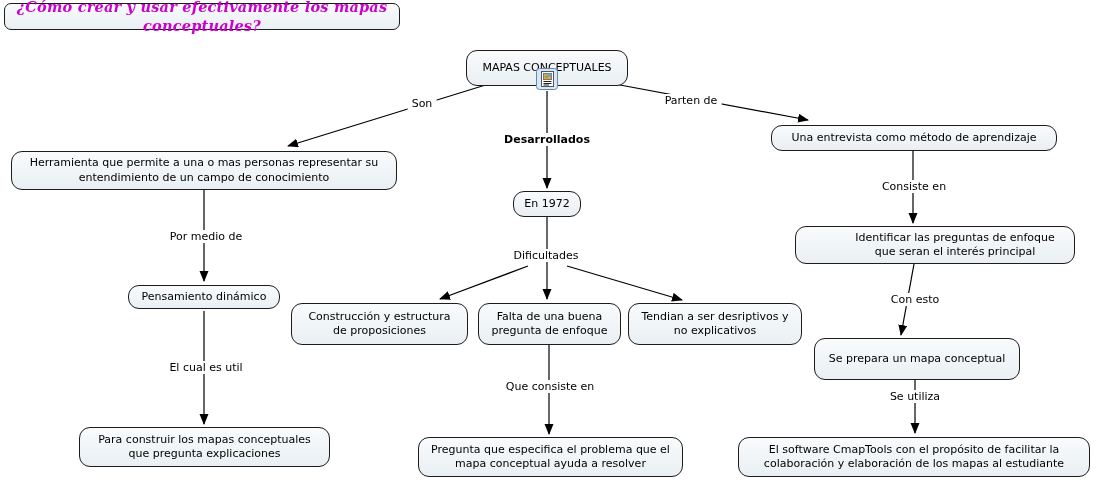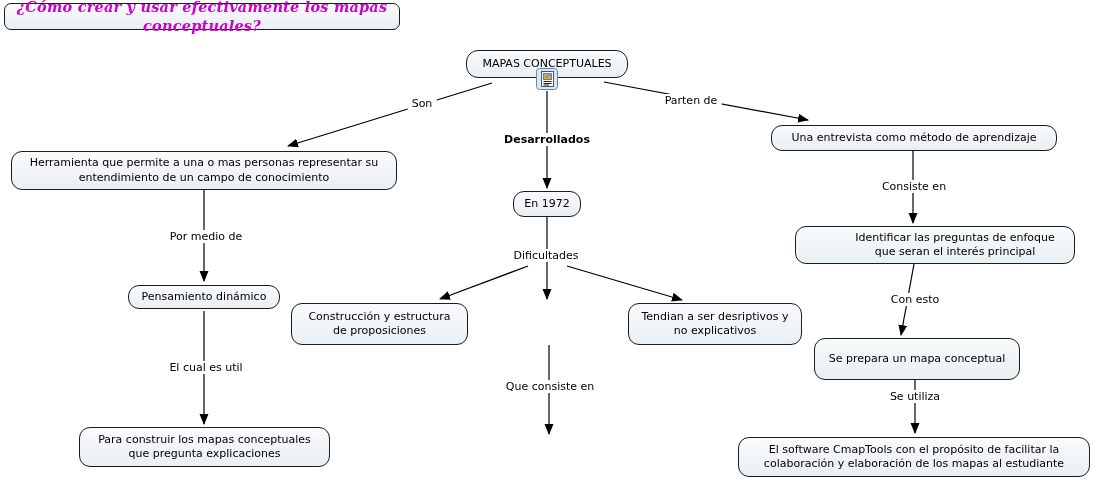--- a/index.html
+++ b/index.html
@@ -21,21 +21,21 @@
   }
   .title-node{
     font-family:"DejaVu Serif","Liberation Serif",serif;
     font-style:italic;font-weight:bold;font-size:14.5px;letter-spacing:.2px;
     border-radius:7px;
   }
   .resource-icon{position:absolute;z-index:5;left:536px;top:68px;width:22px;height:22px;cursor:pointer;}
 
   
   .n-title{left:4px;top:3px;width:396px;height:27px;}
-  .n-mapas{left:466px;top:50px;width:162px;height:28px;border-radius:12px;}
+  .n-mapas{left:466px;top:50px;width:162px;height:36px;}
   .n-herramienta{left:11px;top:151px;width:386px;height:39px;}
   .n-en1972{left:513px;top:191px;width:68px;height:26px;text-align:right;}
   .n-entrevista{left:771px;top:125px;width:286px;height:26px;}
   .n-pensamiento{left:128px;top:285px;width:152px;height:24px;}
   .n-construccion{left:291px;top:303px;width:177px;height:42px;}
   .n-falta{left:478px;top:303px;width:143px;height:42px;}
   .n-tendian{left:628px;top:303px;width:174px;height:42px;}
   .n-paraconstruir{left:79px;top:427px;width:251px;height:40px;}
   .n-identificar{left:795px;top:226px;width:280px;height:38px;padding-left:48px;}
   .n-seprepara{left:814px;top:338px;width:206px;height:42px;}
@@ -94,24 +94,26 @@
       <line x1="7.5" y1="15.5" x2="15.5" y2="15.5" stroke="#222" stroke-width="1"></line>
       <line x1="7.5" y1="17" x2="13" y2="17" stroke="#222" stroke-width="1"></line>
     </svg>
   </span>
 
   <div class="node n-herramienta">Herramienta que permite a una o mas personas representar su entendimiento de un campo de conocimiento</div>
   <div class="node n-en1972">En 1972</div>
   <div class="node n-entrevista">Una entrevista como método de aprendizaje</div>
   <div class="node n-pensamiento">Pensamiento dinámico</div>
   <div class="node n-construccion">Construcción y estructura de proposiciones</div>
+  <div class="node n-falta">Falta de una buena pregunta de enfoque</div>
   <div class="node n-tendian">Tendian a ser desriptivos y no explicativos</div>
   <div class="node n-paraconstruir">Para construir los mapas conceptuales que pregunta explicaciones</div>
   <div class="node n-identificar">Identificar las preguntas de enfoque que seran el interés principal</div>
   <div class="node n-seprepara">Se prepara un mapa conceptual</div>
+  <div class="node n-pregunta">Pregunta que especifica el problema que el mapa conceptual ayuda a resolver</div>
   <div class="node n-software">El software CmapTools con el propósito de facilitar la colaboración y elaboración de los mapas al estudiante</div>
 
   <div class="link-label l-son">Son</div>
   <div class="link-label l-desarrollados">Desarrollados</div>
   <div class="link-label l-parten">Parten de</div>
   <div class="link-label l-pormedio">Por medio de</div>
   <div class="link-label l-elcual">El cual es util</div>
   <div class="link-label l-dificultades">Dificultades</div>
   <div class="link-label l-queconsiste">Que consiste en</div>
   <div class="link-label l-consiste">Consiste en</div>

